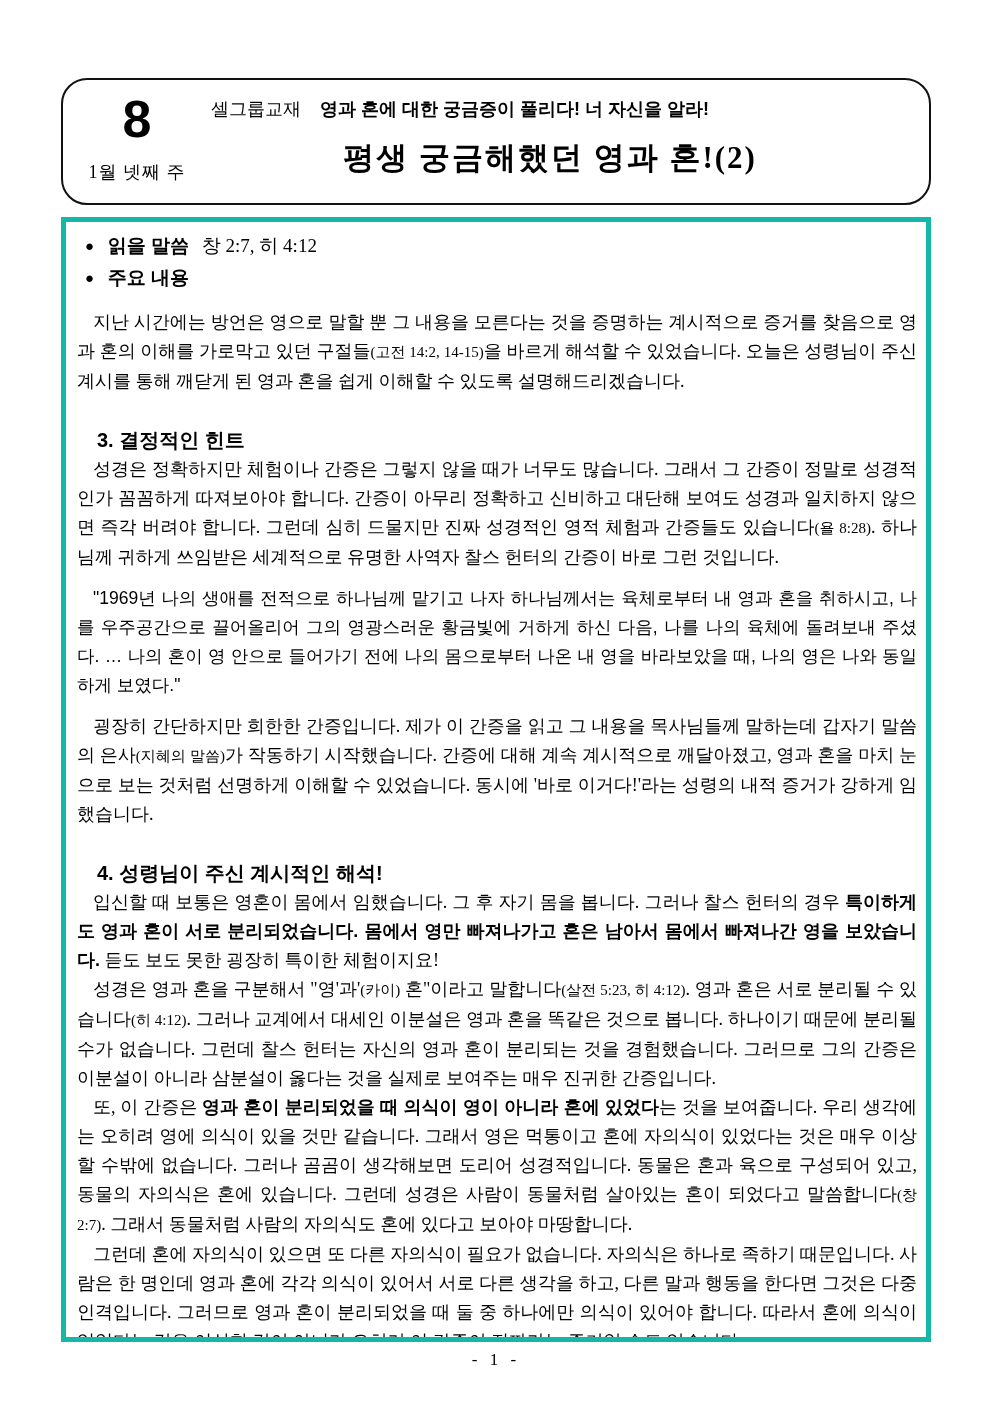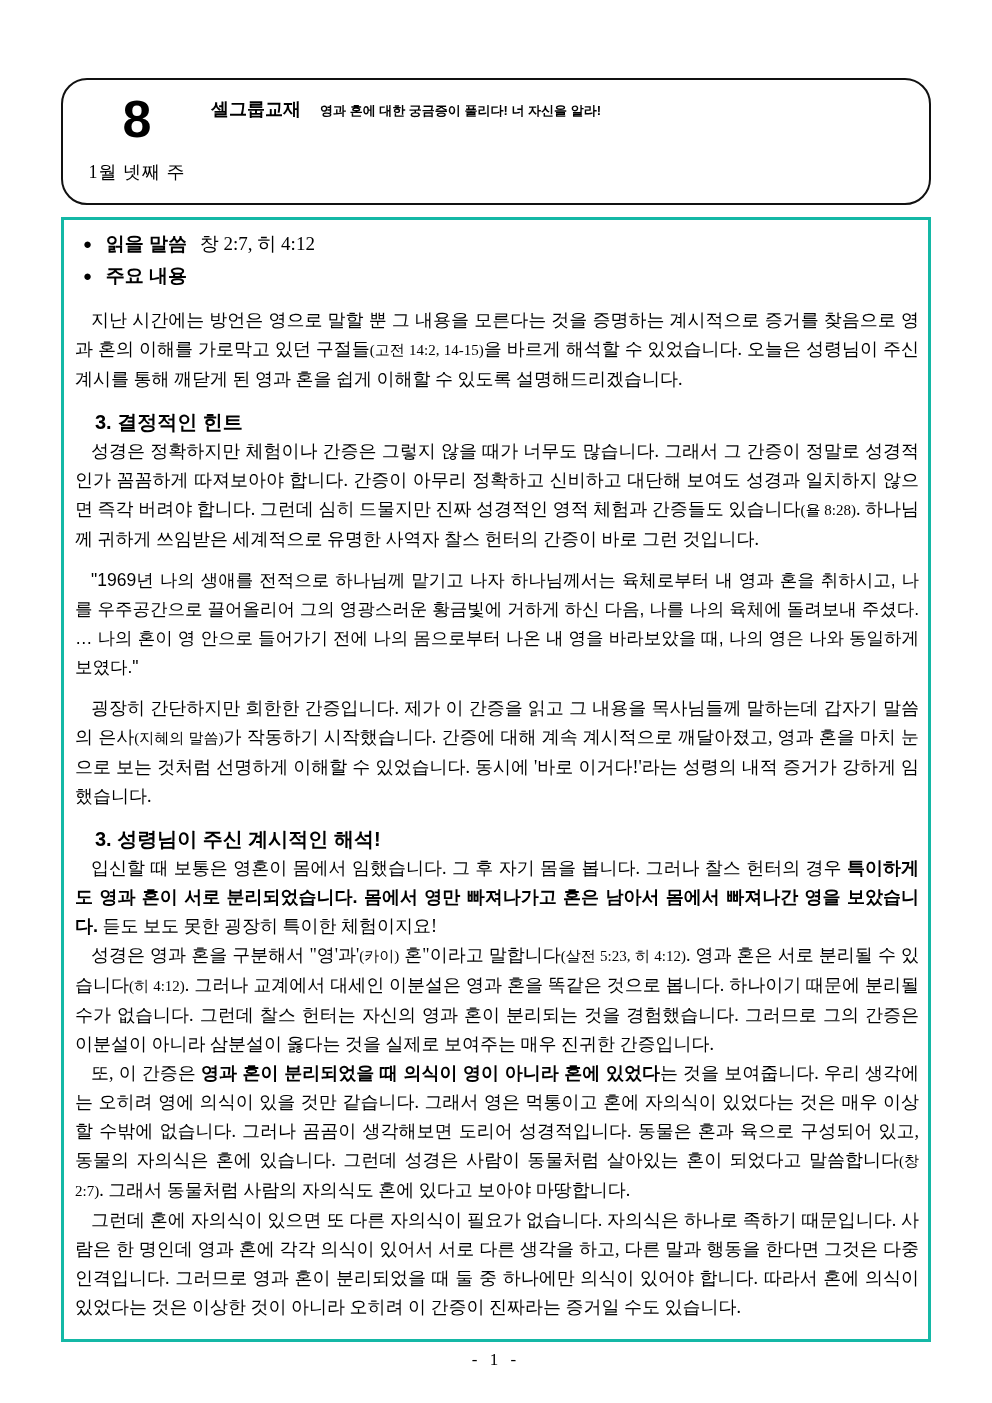--- a/index.html
+++ b/index.html
@@ -53,43 +53,43 @@
   .header-right {
     flex: 1 1 auto;
     padding-top: 17px;
     box-sizing: border-box;
   }
   .tagline-row {
     font-family: "Liberation Sans", sans-serif;
     font-size: 18px;
     white-space: nowrap;
   }
-  .series-label { font-weight: 700; }
+  .series-label { font-weight: 400; }
   .tagline {
     font-weight: bold;
-    font-size: 13px;
+    font-size: 18px;
     margin-left: 14px;
     text-align: right;
   }
   .lesson-title {
     text-align: center;
     font-weight: bold;
     font-size: 31px;
     margin-top: 16px;
     letter-spacing: 2px;
     padding-right: 40px;
   }
 
   
   .content-box {
     box-sizing: border-box;
     margin-top: 12px;
     width: 100%;
     height: 1125px;
-    border: 3px solid #14b8a6;
+    border: 5px solid #14b8a6;
     padding: 8px 9px 6px 11px;
     overflow: hidden;
   }
   .bullet-line {
     font-size: 19px;
     line-height: 31px;
     padding-left: 8px;
   }
   .bullet-glyph {
     font-size: 15px;
@@ -119,21 +119,21 @@
   .block-quote {
     font-family: "Liberation Sans", sans-serif;
     font-size: 17.5px;
   }
   .block-heading {
     font-family: "Liberation Sans", sans-serif;
     font-weight: bold;
     font-size: 20px;
     padding-left: 20px;
   }
-  .gap-lg { margin-top: 14px; }
+  .gap-lg { margin-top: 30px; }
   .gap-sm { margin-top: 12px; }
   .seg-bold {
     font-family: "Liberation Sans", sans-serif;
     font-weight: bold;
   }
   .seg-small { font-size: 15px; }
 
   
   .page-number {
     text-align: center;
@@ -150,20 +150,21 @@
   <div class="header-box">
     <div class="header-left">
       <div class="issue-number">8</div>
       <div class="week-label">1월 넷째 주</div>
     </div>
     <div class="header-right">
       <div class="tagline-row">
         <span class="series-label">셀그룹교재</span>
         <span class="tagline">영과 혼에 대한 궁금증이 풀리다! 너 자신을 알라!</span>
       </div>
+      <div class="lesson-title">평생 궁금해했던 영과 혼!(2)</div>
     </div>
   </div>
 
   <div class="content-box">
     <div class="bullets">
       <div class="bullet-line">
         <span class="bullet-glyph">●</span>
         <span class="bullet-label">읽을 말씀</span>
         <span class="bullet-value">창 2:7, 히 4:12</span>
       </div>
@@ -171,21 +172,21 @@
         <span class="bullet-glyph">●</span>
         <span class="bullet-label">주요 내용</span>
       </div>
     </div>
     <div class="body-text">
         <div class="block block-para"><span>지난 시간에는 방언은 영으로 말할 뿐 그 내용을 모른다는 것을 증명하는 계시적으로 증거를 찾음으로 영과 혼의 이해를 가로막고 있던 구절들</span><span class="seg-small">(고전 14:2, 14-15)</span><span>을 바르게 해석할 수 있었습니다. 오늘은 성령님이 주신 계시를 통해 깨닫게 된 영과 혼을 쉽게 이해할 수 있도록 설명해드리겠습니다.</span></div>
         <div class="block block-heading gap-lg"><span>3. 결정적인 힌트</span></div>
         <div class="block block-para"><span>성경은 정확하지만 체험이나 간증은 그렇지 않을 때가 너무도 많습니다. 그래서 그 간증이 정말로 성경적인가 꼼꼼하게 따져보아야 합니다. 간증이 아무리 정확하고 신비하고 대단해 보여도 성경과 일치하지 않으면 즉각 버려야 합니다. 그런데 심히 드물지만 진짜 성경적인 영적 체험과 간증들도 있습니다</span><span class="seg-small">(욜 8:28)</span><span>. 하나님께 귀하게 쓰임받은 세계적으로 유명한 사역자 찰스 헌터의 간증이 바로 그런 것입니다.</span></div>
         <div class="block block-quote gap-sm"><span>"1969년 나의 생애를 전적으로 하나님께 맡기고 나자 하나님께서는 육체로부터 내 영과 혼을 취하시고, 나를 우주공간으로 끌어올리어 그의 영광스러운 황금빛에 거하게 하신 다음, 나를 나의 육체에 돌려보내 주셨다. … 나의 혼이 영 안으로 들어가기 전에 나의 몸으로부터 나온 내 영을 바라보았을 때, 나의 영은 나와 동일하게 보였다."</span></div>
         <div class="block block-para gap-sm"><span>굉장히 간단하지만 희한한 간증입니다. 제가 이 간증을 읽고 그 내용을 목사님들께 말하는데 갑자기 말씀의 은사</span><span class="seg-small">(지혜의 말씀)</span><span>가 작동하기 시작했습니다. 간증에 대해 계속 계시적으로 깨달아졌고, 영과 혼을 마치 눈으로 보는 것처럼 선명하게 이해할 수 있었습니다. 동시에 '바로 이거다!'라는 성령의 내적 증거가 강하게 임했습니다.</span></div>
-        <div class="block block-heading gap-lg"><span>3. 성령님이 주신 계시적인 해석!</span></div>
+        <div class="block block-heading gap-lg"><span>4. 성령님이 주신 계시적인 해석!</span></div>
         <div class="block block-para"><span>입신할 때 보통은 영혼이 몸에서 임했습니다. 그 후 자기 몸을 봅니다. 그러나 찰스 헌터의 경우 </span><span class="seg-bold">특이하게도 영과 혼이 서로 분리되었습니다. 몸에서 영만 빠져나가고 혼은 남아서 몸에서 빠져나간 영을 보았습니다.</span><span> 듣도 보도 못한 굉장히 특이한 체험이지요!</span></div>
         <div class="block block-para"><span>성경은 영과 혼을 구분해서 "영'과'</span><span class="seg-small">(카이)</span><span> 혼"이라고 말합니다</span><span class="seg-small">(살전 5:23, 히 4:12)</span><span>. 영과 혼은 서로 분리될 수 있습니다</span><span class="seg-small">(히 4:12)</span><span>. 그러나 교계에서 대세인 이분설은 영과 혼을 똑같은 것으로 봅니다. 하나이기 때문에 분리될 수가 없습니다. 그런데 찰스 헌터는 자신의 영과 혼이 분리되는 것을 경험했습니다. 그러므로 그의 간증은 이분설이 아니라 삼분설이 옳다는 것을 실제로 보여주는 매우 진귀한 간증입니다.</span></div>
         <div class="block block-para"><span>또, 이 간증은 </span><span class="seg-bold">영과 혼이 분리되었을 때 의식이 영이 아니라 혼에 있었다</span><span>는 것을 보여줍니다. 우리 생각에는 오히려 영에 의식이 있을 것만 같습니다. 그래서 영은 먹통이고 혼에 자의식이 있었다는 것은 매우 이상할 수밖에 없습니다. 그러나 곰곰이 생각해보면 도리어 성경적입니다. 동물은 혼과 육으로 구성되어 있고, 동물의 자의식은 혼에 있습니다. 그런데 성경은 사람이 동물처럼 살아있는 혼이 되었다고 말씀합니다</span><span class="seg-small">(창 2:7)</span><span>. 그래서 동물처럼 사람의 자의식도 혼에 있다고 보아야 마땅합니다.</span></div>
         <div class="block block-para"><span>그런데 혼에 자의식이 있으면 또 다른 자의식이 필요가 없습니다. 자의식은 하나로 족하기 때문입니다. 사람은 한 명인데 영과 혼에 각각 의식이 있어서 서로 다른 생각을 하고, 다른 말과 행동을 한다면 그것은 다중인격입니다. 그러므로 영과 혼이 분리되었을 때 둘 중 하나에만 의식이 있어야 합니다. 따라서 혼에 의식이 있었다는 것은 이상한 것이 아니라 오히려 이 간증이 진짜라는 증거일 수도 있습니다.</span></div>
       </div>
   </div>
 
   <div class="page-number">- 1 -</div>
 
 </div>

